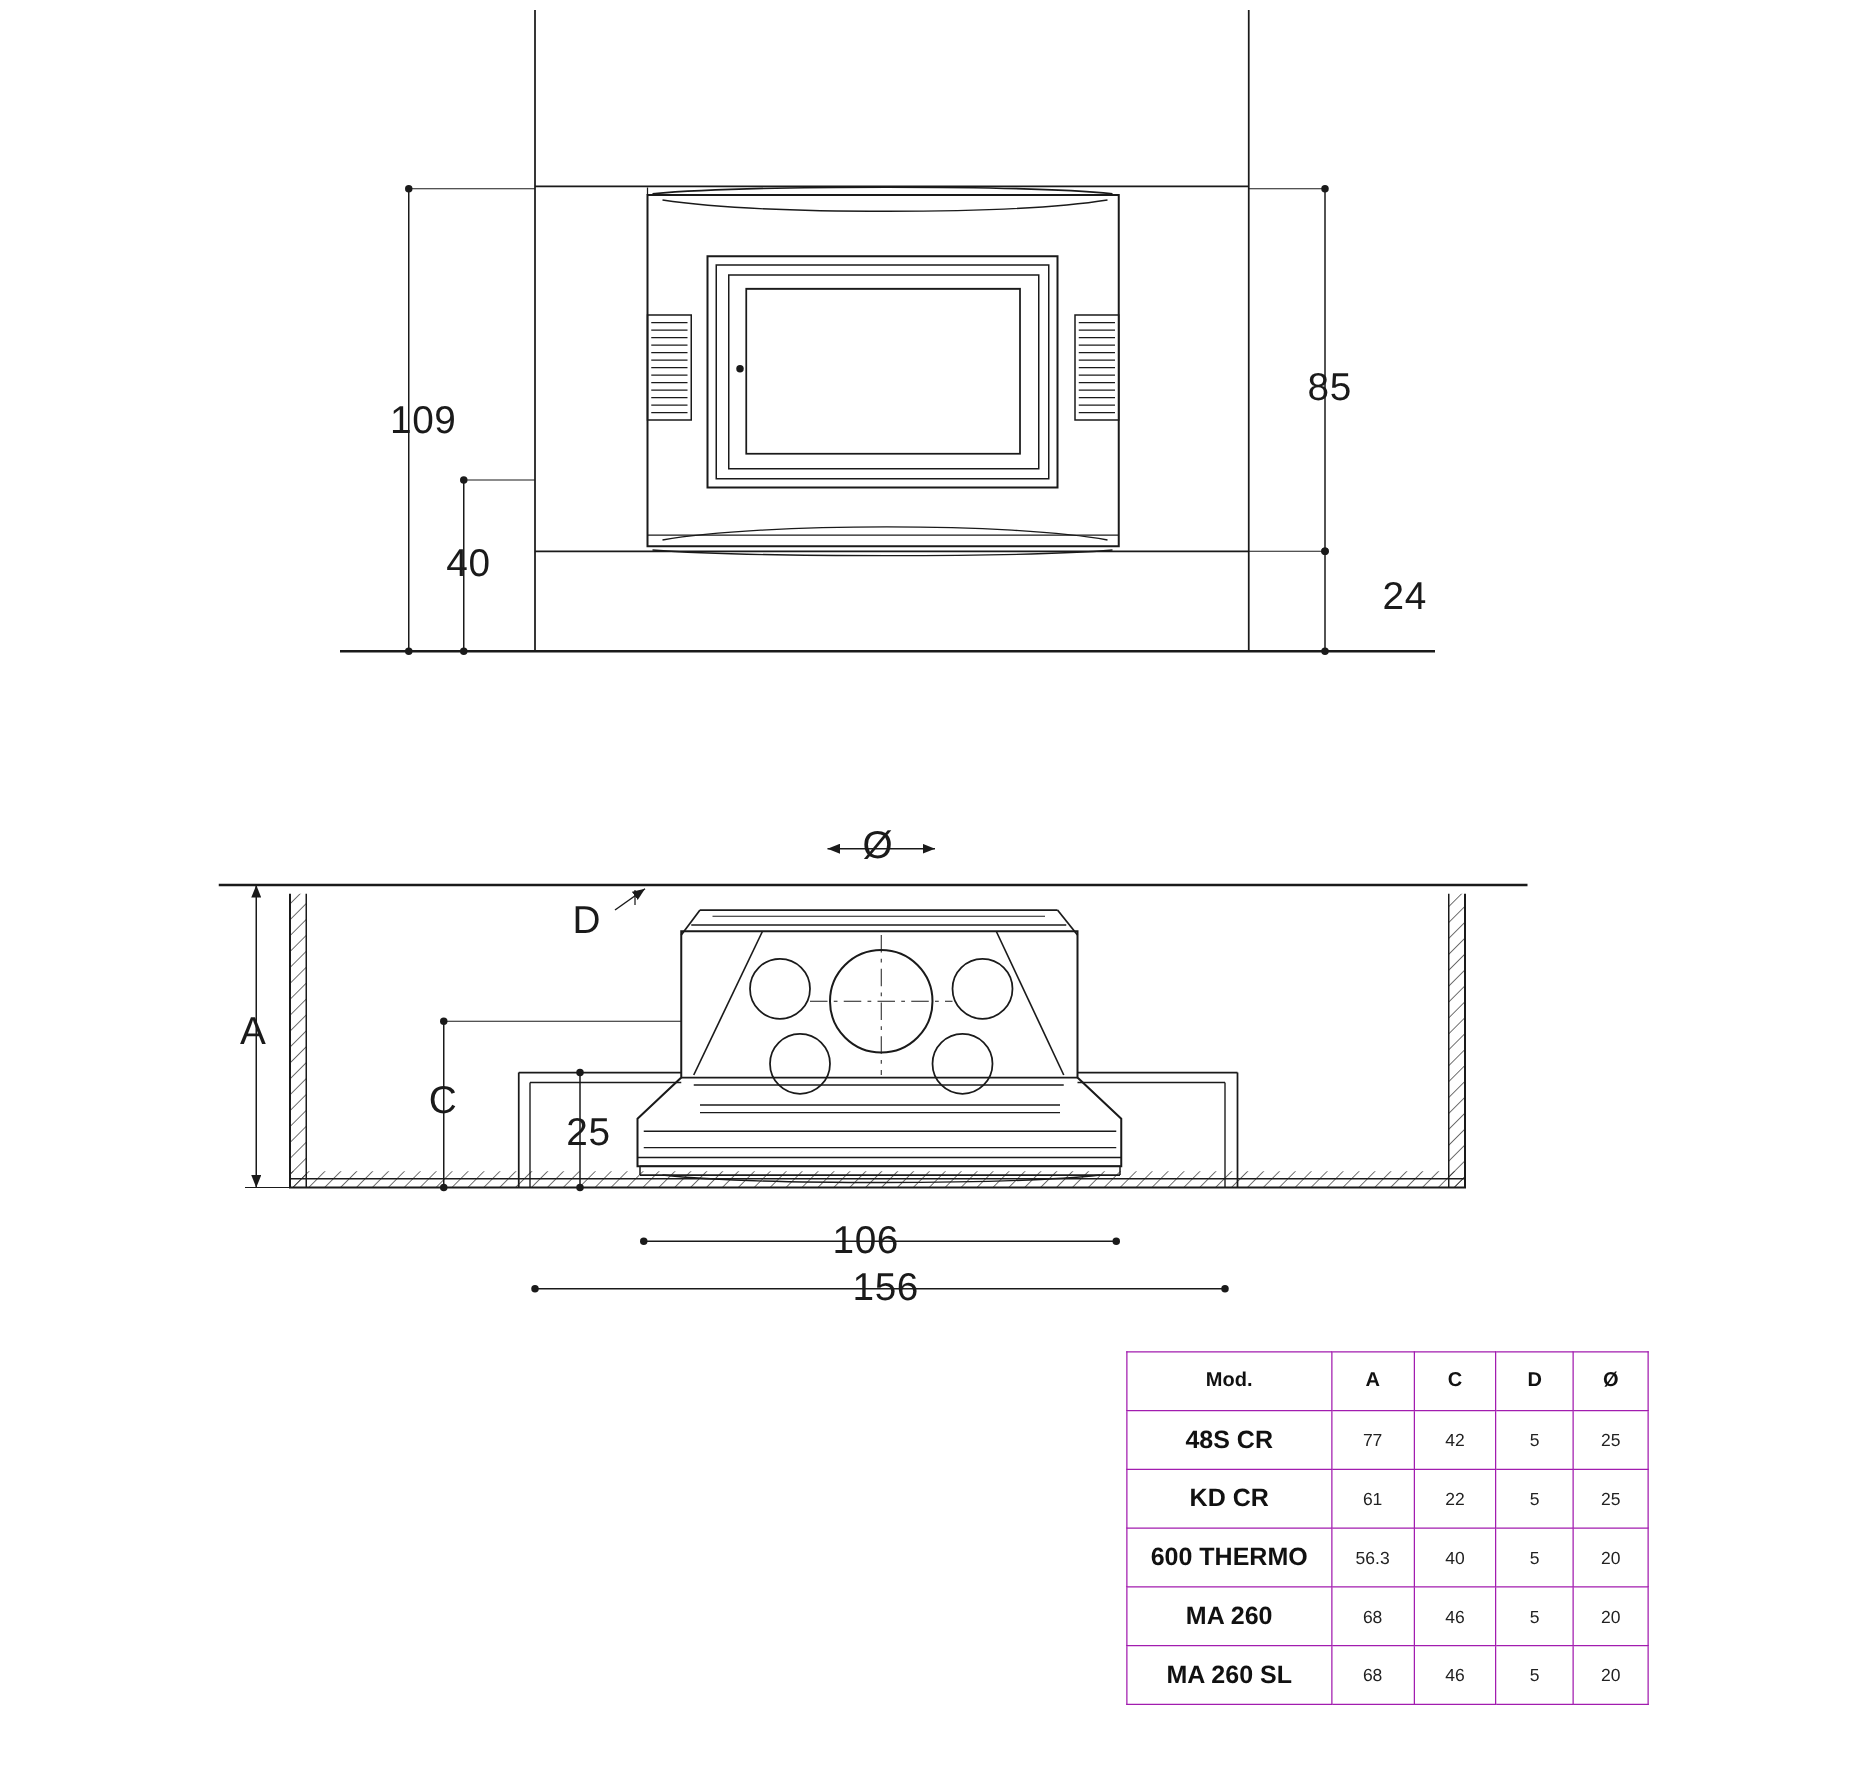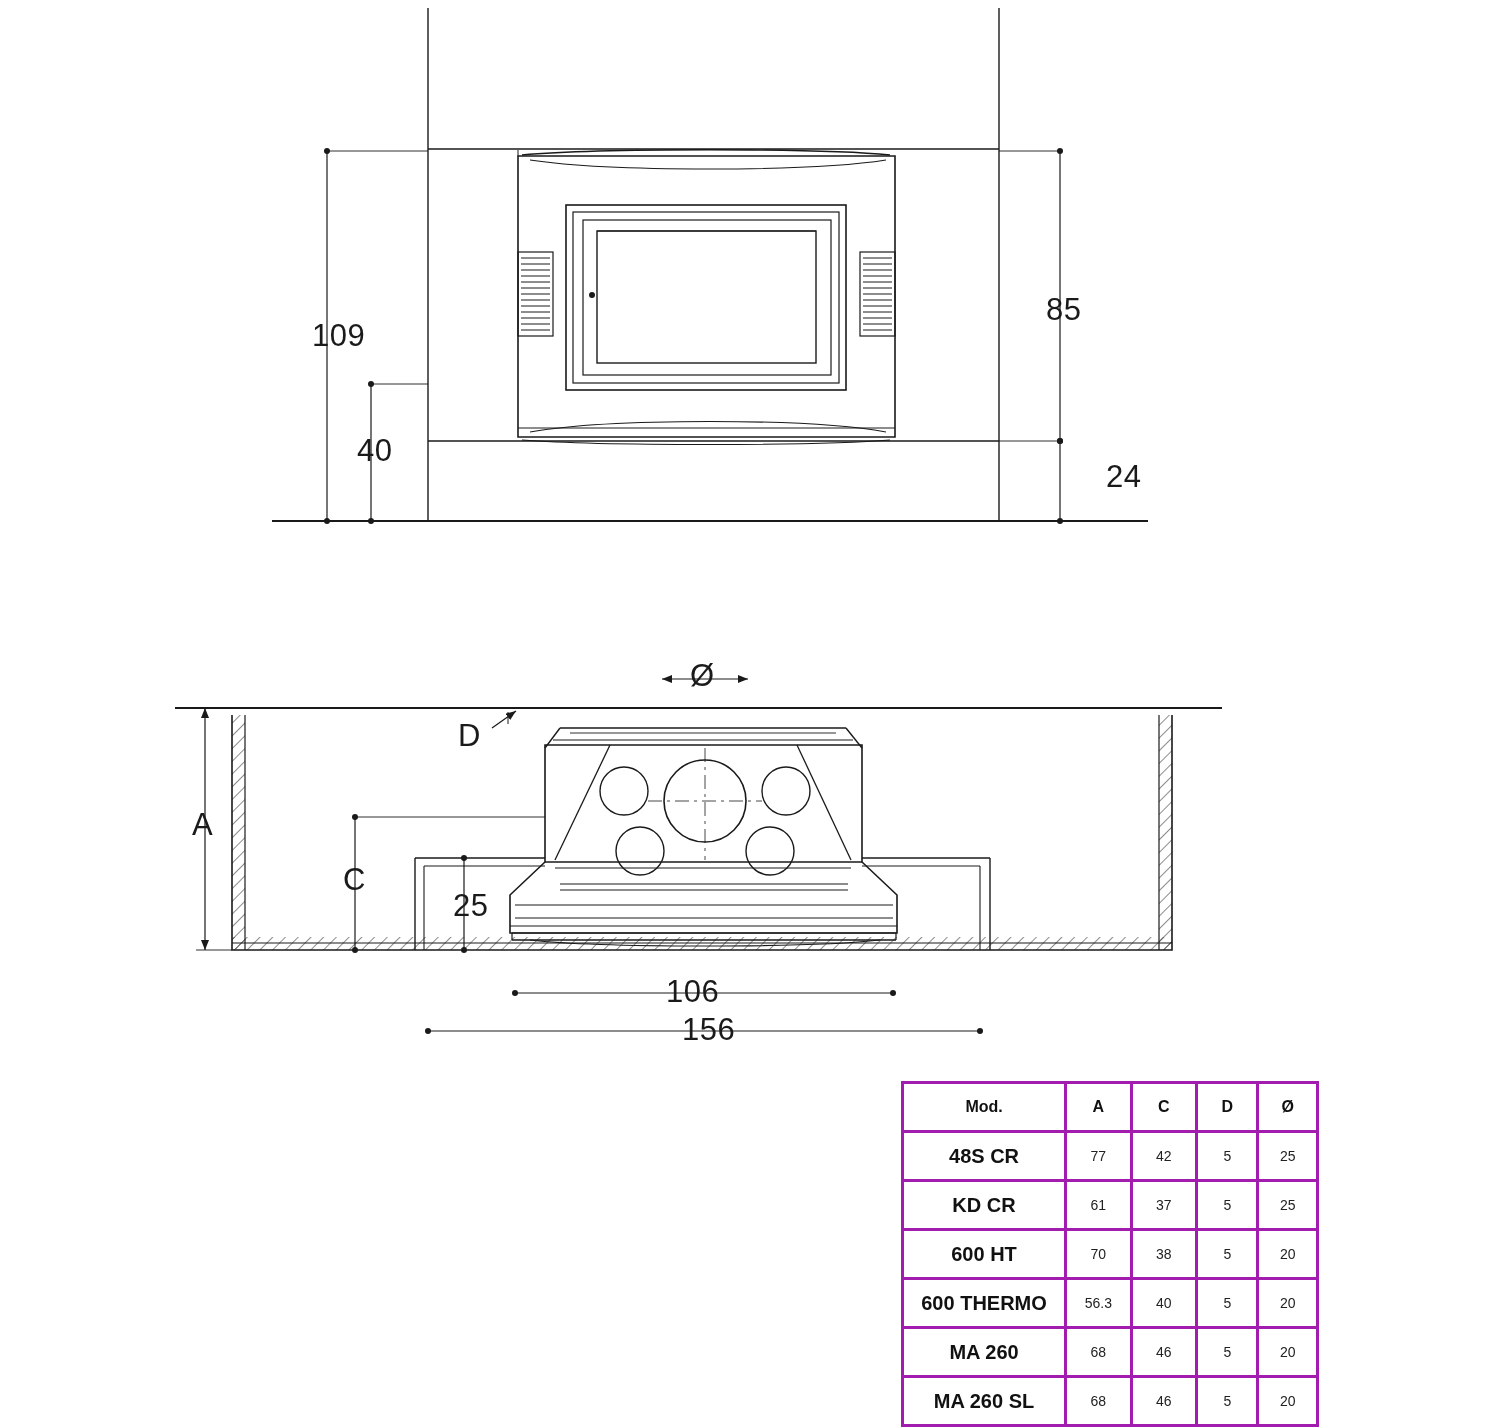--- a/index.html
+++ b/index.html
@@ -37,21 +37,21 @@
   }
   table.spec {
     position: absolute;
     left: 901px;
     top: 1081px;
     width: 418px;
     border-collapse: collapse;
     background: #ffffff;
   }
   table.spec th, table.spec td {
-    border: 3px solid #a21caf;
+    border: 1px solid #a21caf;
     text-align: center;
     vertical-align: middle;
     height: 44px;
     font-family: "Liberation Sans", sans-serif;
   }
   table.spec th {
     font-size: 16px;
     font-weight: bold;
     color: #111;
   }
@@ -274,30 +274,23 @@
       <tr>
         <td class="model">48S CR</td>
         <td class="val">77</td>
         <td class="val">42</td>
         <td class="val">5</td>
         <td class="val">25</td>
       </tr>
       <tr>
         <td class="model">KD CR</td>
         <td class="val">61</td>
-        <td class="val">37</td>
+        <td class="val">22</td>
         <td class="val">5</td>
         <td class="val">25</td>
-      </tr>
-      <tr>
-        <td class="model">600 HT</td>
-        <td class="val">70</td>
-        <td class="val">38</td>
-        <td class="val">5</td>
-        <td class="val">20</td>
       </tr>
       <tr>
         <td class="model">600 THERMO</td>
         <td class="val">56.3</td>
         <td class="val">40</td>
         <td class="val">5</td>
         <td class="val">20</td>
       </tr>
       <tr>
         <td class="model">MA 260</td>

